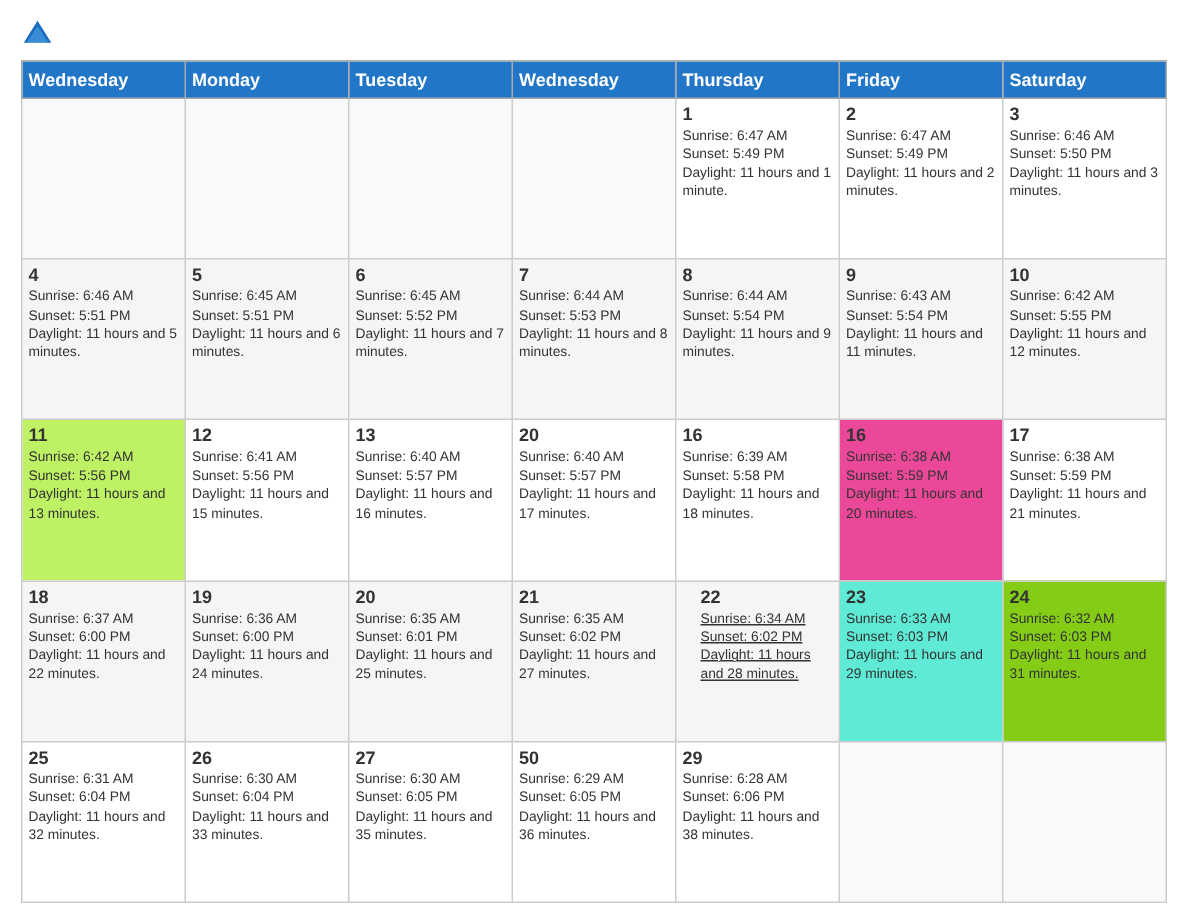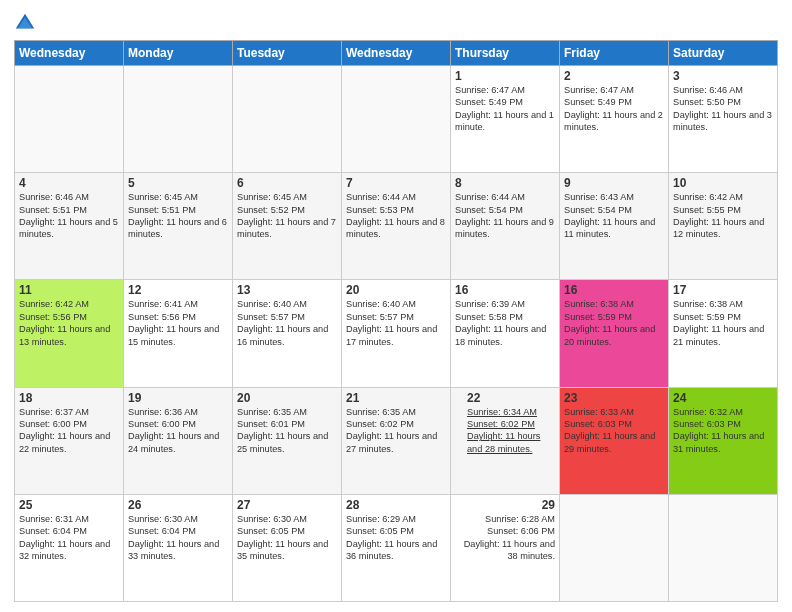--- a/index.html
+++ b/index.html
@@ -276,21 +276,21 @@
             <div class="day-info" style="white-space: pre-line;">Sunrise: 6:35 AM
 Sunset: 6:02 PM
 Daylight: 11 hours and 27 minutes.</div>
           </td>
           <td style="background: rgb(245, 245, 245); padding-left: 16px;">
             <span class="day-num">22</span>
             <div class="day-info" style="white-space: pre-line; text-decoration: underline;">Sunrise: 6:34 AM
 Sunset: 6:02 PM
 Daylight: 11 hours and 28 minutes.</div>
           </td>
-          <td style="background: #ef4444; margin-left: 35px;">
+          <td style="background: #5eead4; margin-left: 35px;">
             <span class="day-num">23</span>
             <div class="day-info" style="white-space: pre-line;">Sunrise: 6:33 AM
 Sunset: 6:03 PM
 Daylight: 11 hours and 29 minutes.</div>
           </td>
           <td style="background: #84cc16;">
             <span class="day-num">24</span>
             <div class="day-info" style="white-space: pre-line;">Sunrise: 6:32 AM
 Sunset: 6:03 PM
 Daylight: 11 hours and 31 minutes.</div>
@@ -309,26 +309,26 @@
 Sunset: 6:04 PM
 Daylight: 11 hours and 33 minutes.</div>
           </td>
           <td style="background: rgb(255, 255, 255);">
             <span class="day-num">27</span>
             <div class="day-info" style="white-space: pre-line;">Sunrise: 6:30 AM
 Sunset: 6:05 PM
 Daylight: 11 hours and 35 minutes.</div>
           </td>
           <td style="background: rgb(255, 255, 255);">
-            <span class="day-num">28</span>
+            <span class="day-num">50</span>
             <div class="day-info" style="white-space: pre-line;">Sunrise: 6:29 AM
 Sunset: 6:05 PM
 Daylight: 11 hours and 36 minutes.</div>
           </td>
-          <td style="background: rgb(255, 255, 255); text-align: right;">
+          <td style="background: rgb(255, 255, 255);">
             <span class="day-num">29</span>
             <div class="day-info" style="white-space: pre-line;">Sunrise: 6:28 AM
 Sunset: 6:06 PM
 Daylight: 11 hours and 38 minutes.</div>
           </td>
           <td class="empty"></td>
           <td class="empty"></td>
         </tr>
       </tbody>
   </table>

